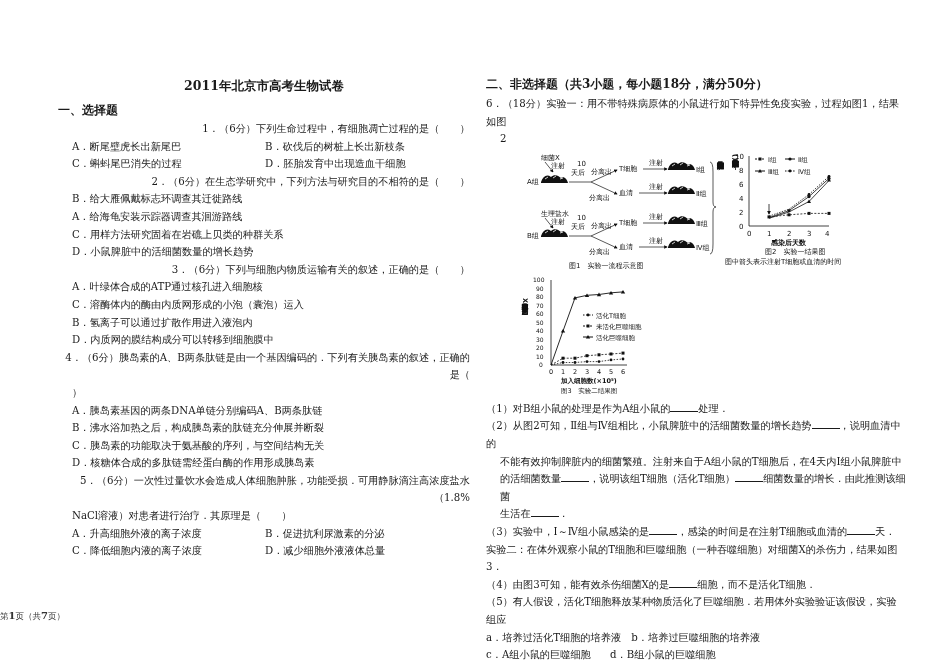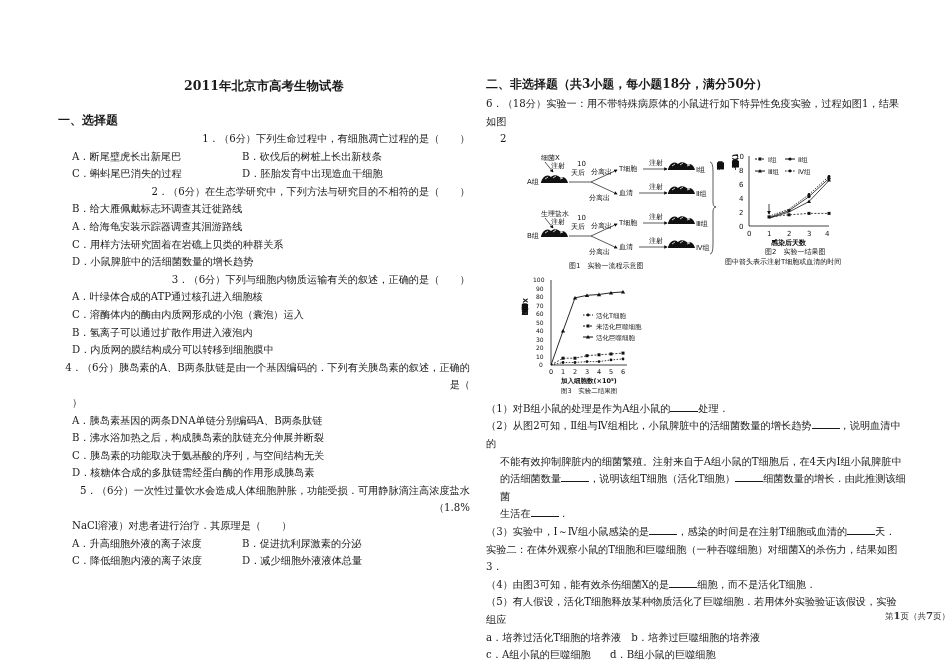--- a/index.html
+++ b/index.html
@@ -2,31 +2,31 @@
 <html><head>
 <meta charset="utf-8">
 <style>
   html, body { margin:0; padding:0; background:#ffffff; }
   body { width:950px; height:672px; position:relative; overflow:hidden;
          font-family:"DejaVu Serif","Liberation Serif",serif; color:#1a1a1a; }
   .page { position:absolute; left:0; top:0; width:950px; height:672px; }
   .col { position:absolute; font-size:10.2px; line-height:17.6px; }
   .col-left { left:58px; top:76px; width:412px; }
   .col-right { left:486px; top:76px; width:420px; }
-  .title { text-align:center; font-weight:bold; font-size:12.5px; margin:0 0 16px 0; height:20px; line-height:20px; }
+  .title { text-align:center; font-weight:bold; font-size:12.5px; margin:0 0 6px 0; height:20px; line-height:20px; }
   .section { font-weight:bold; font-size:12px; height:18px; }
   .q { margin:0; }
   .q .stem { display:block;text-align:right; }
   .opt { padding-left:14px; }
-  .opt-row { display:flex; padding-left:14px; }
+  .opt-row { display:flex; padding-left:14px;gap:23px; }
   .opt-row span { width:170px; display:inline-block; }
   .cont { padding-left:14px; }
   .blank { display:inline-block; min-width:28px; border-bottom:1px solid #1a1a1a; height:11px; vertical-align:baseline; }
   .figs { position:relative; height:250px;margin-left:35px; }
-  .footer { position:absolute; top:610px; left:0; width:950px; text-align:right; font-size:8.5px; color:#333; }
+  .footer { position:absolute; top:610px; left:0; width:950px; text-align:left; font-size:8.5px; color:#333; }
   .footer b { font-size:10px; }
   svg text { font-family:"DejaVu Sans","Liberation Sans",sans-serif; }
 </style>
 </head>
 <body>
 
 <div class="page">
 
   <div class="col col-left">
     <div class="title">2011年北京市高考生物试卷</div>

